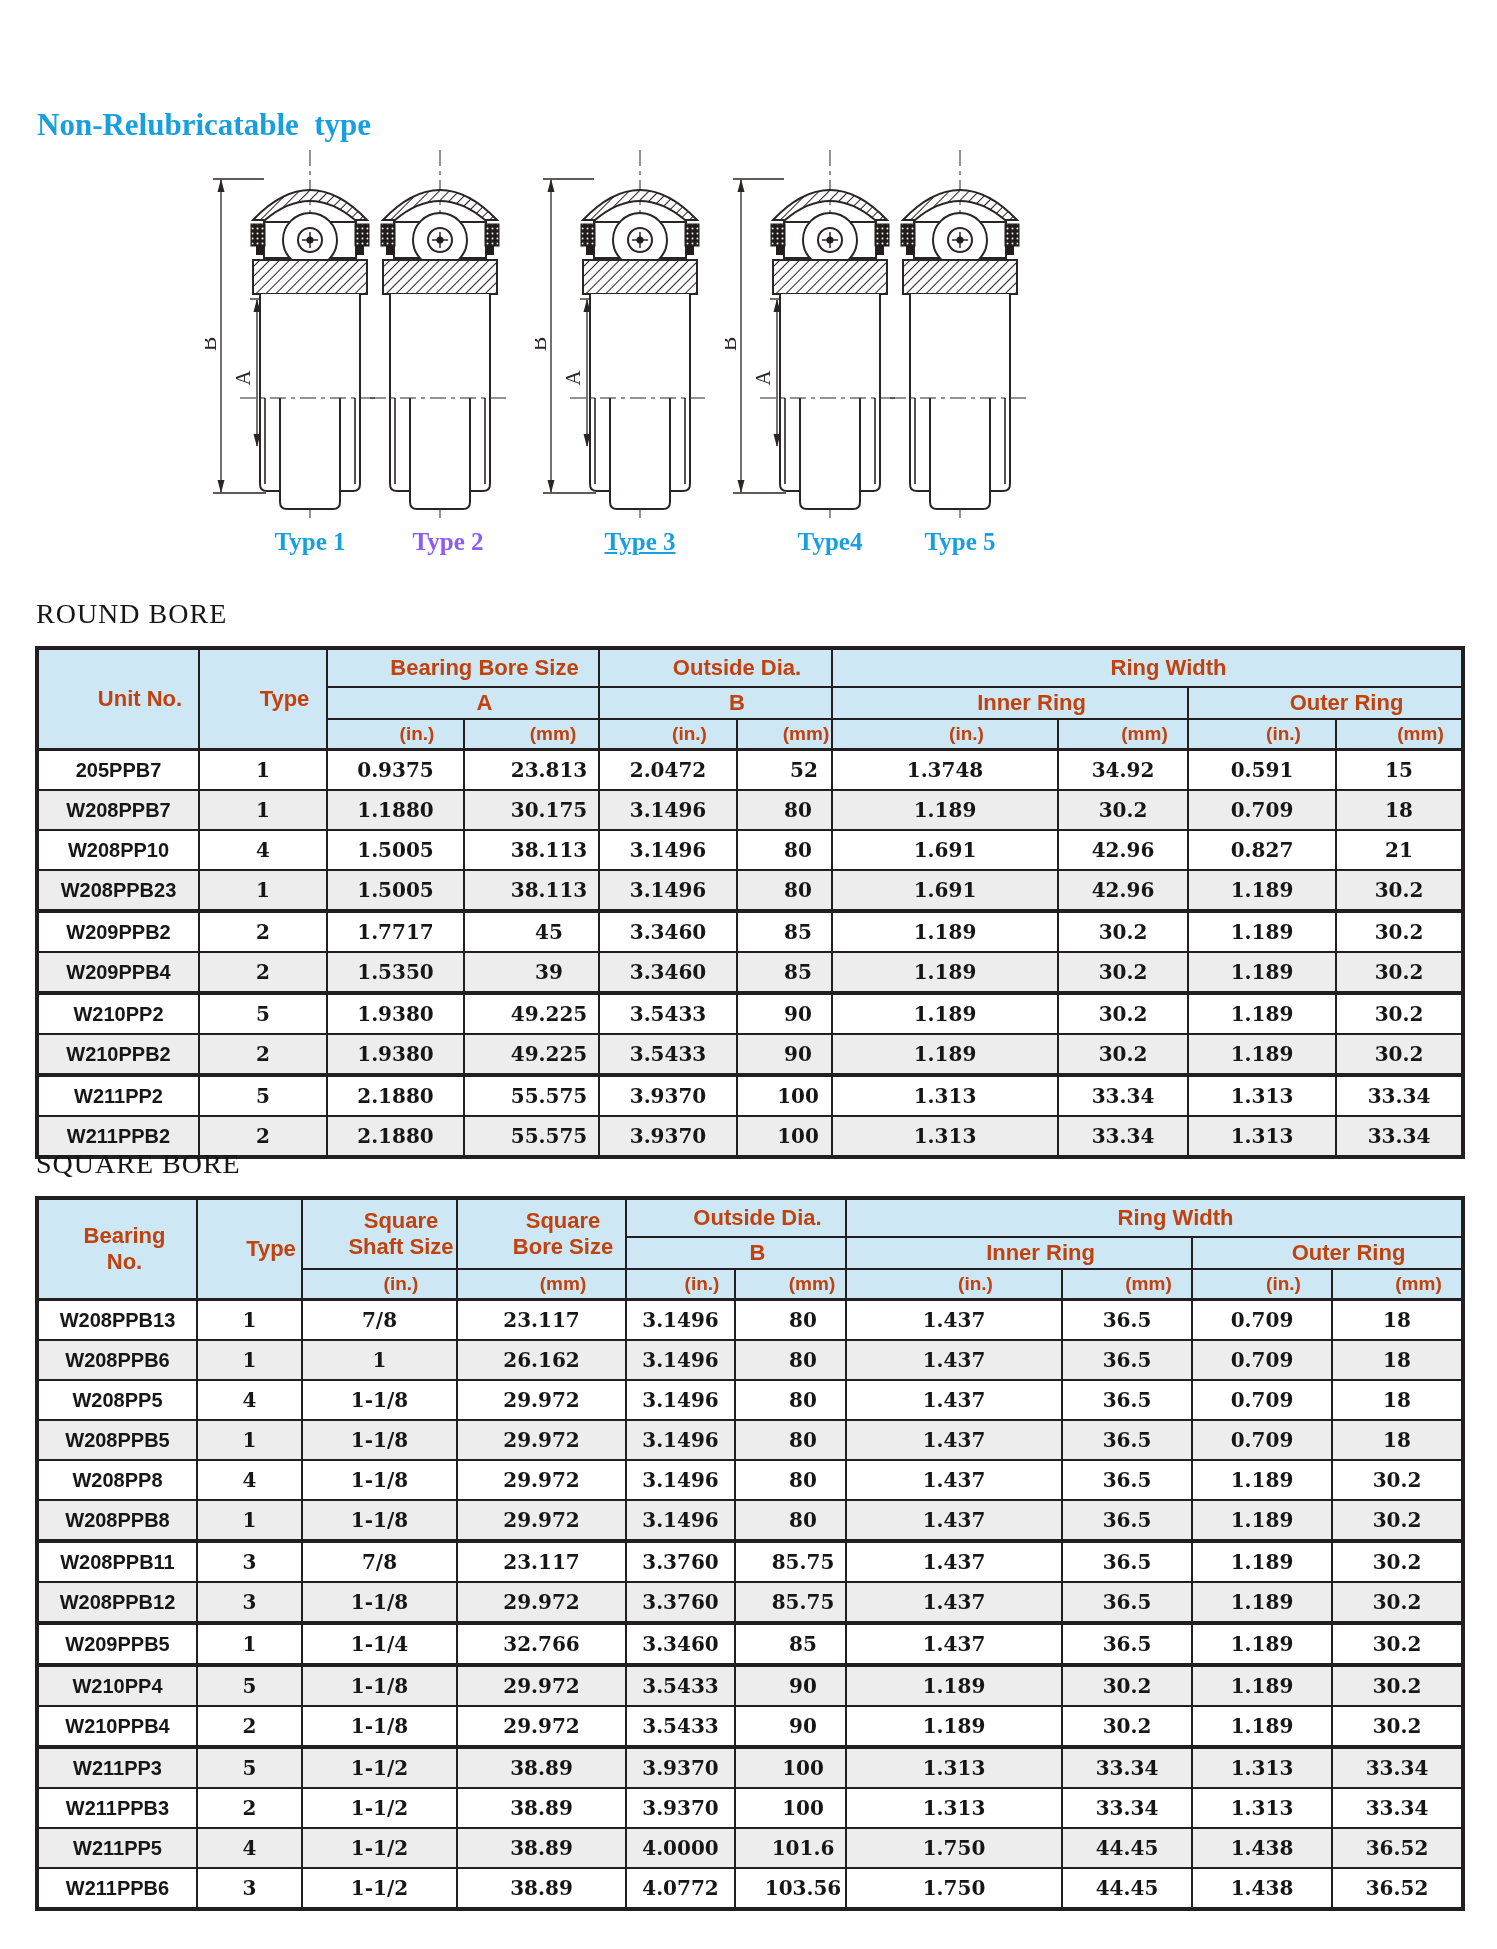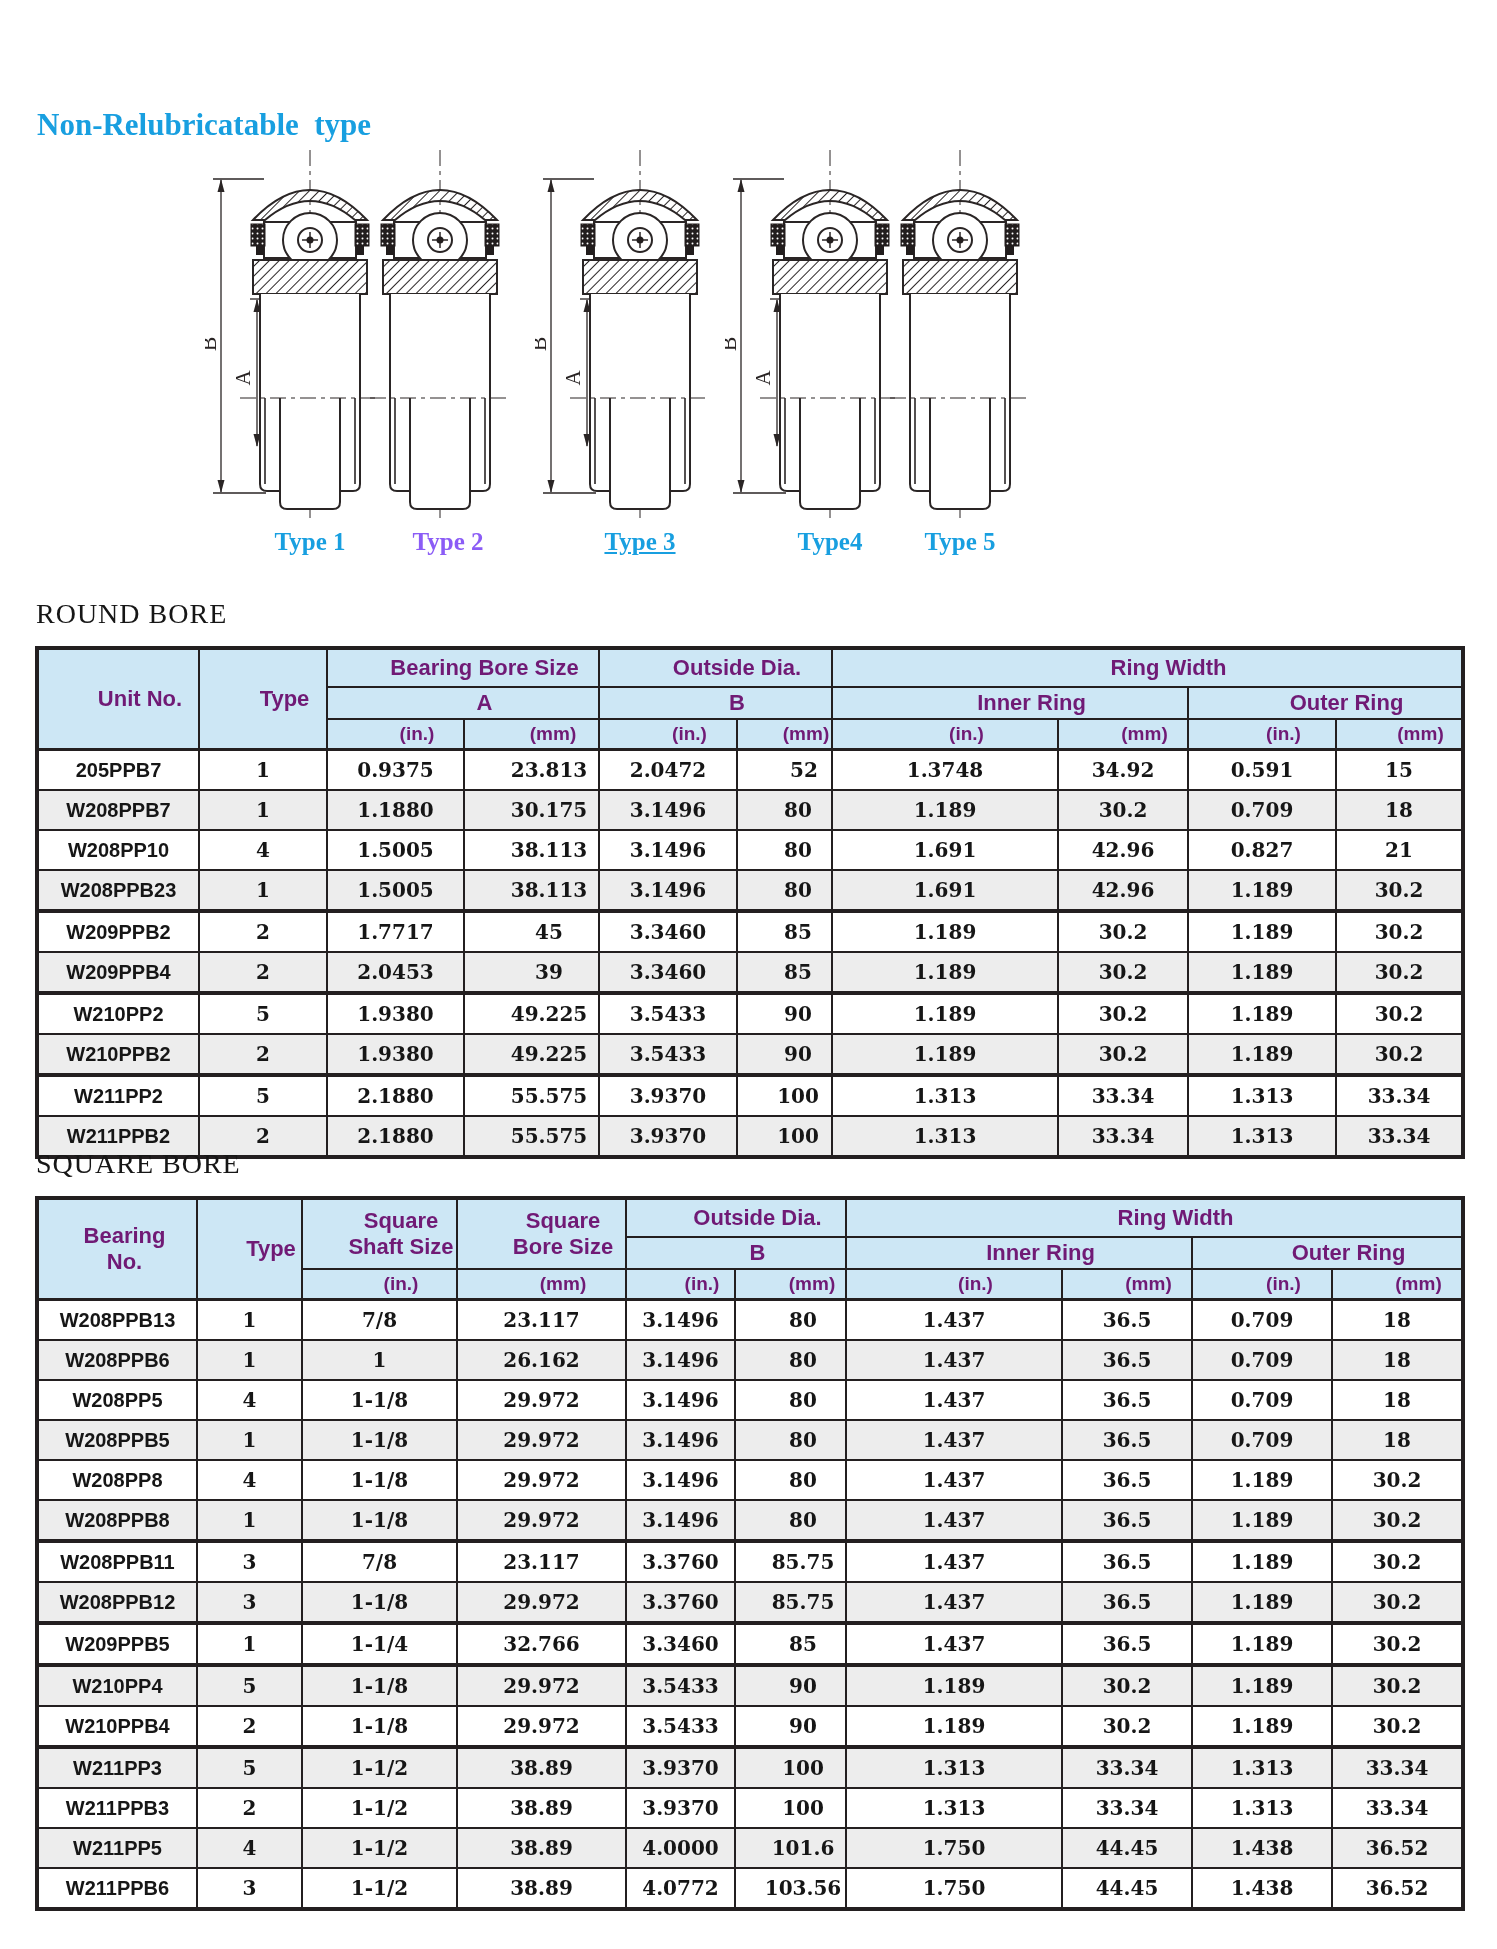--- a/index.html
+++ b/index.html
@@ -19,21 +19,21 @@
   
   .section-label{position:absolute;left:36px;font-family:"Liberation Serif",serif;
          font-size:28px;letter-spacing:1px;color:#161616;}
 
   
   table.spec{position:absolute;left:35px;border-collapse:collapse;table-layout:fixed;
          width:1426px;border:4px solid #231f20;}
   table.spec th,table.spec td{border:2px solid #231f20;text-align:center;vertical-align:middle;
          overflow:hidden;}
   table.spec thead th{background:#cde7f5;font-family:"Liberation Sans",sans-serif;
-         font-weight:bold;font-size:22px;color:#701a75;padding-left:44px;}
+         font-weight:bold;font-size:22px;color:#c2410c;padding-left:44px;}
   table.spec thead tr.units th{font-size:19px;height:26px;}
   table.spec thead tr.groups th{height:34px;}
   table.spec thead tr.subs th{height:28px;}
   table.spec thead{border-bottom:3px solid #231f20;}
   table.spec td{height:36px;font-family:"DejaVu Serif","Liberation Serif",serif;
          font-weight:bold;font-size:20px;color:#161616;}
   table.spec td.unitcol{font-family:"Liberation Sans",sans-serif;font-weight:bold;font-size:20px;}
   table.spec tr.alt td{background:#ededed;}
   table.spec tr.thick td{border-top:4px solid #231f20;}
   td.padL{text-align:left;}
@@ -294,21 +294,21 @@
           <td>3.3460</td>
           <td class="padL" style="padding-left: 28px;">85</td>
           <td>1.189</td>
           <td>30.2</td>
           <td>1.189</td>
           <td>30.2</td>
         </tr>
         <tr class="alt">
           <td class="unitcol">W209PPB4</td>
           <td>2</td>
-          <td>2.0453</td>
+          <td>1.5350</td>
           <td class="padL" style="padding-left: 36px;">39</td>
           <td>3.3460</td>
           <td class="padL" style="padding-left: 28px;">85</td>
           <td>1.189</td>
           <td>30.2</td>
           <td>1.189</td>
           <td>30.2</td>
         </tr>
         <tr class="thick">
           <td class="unitcol">W210PP2</td>

